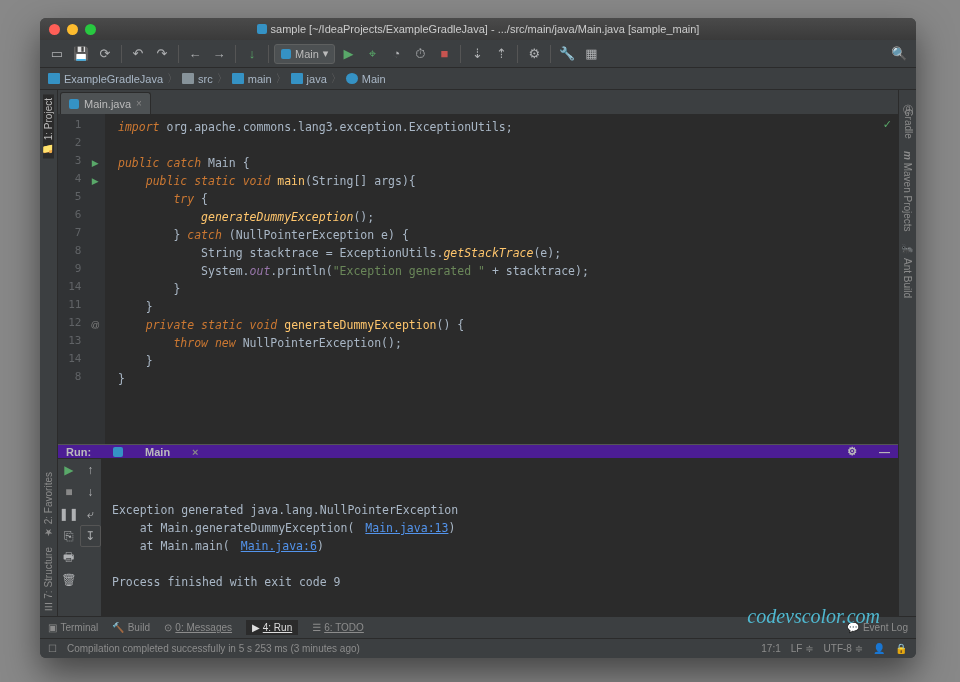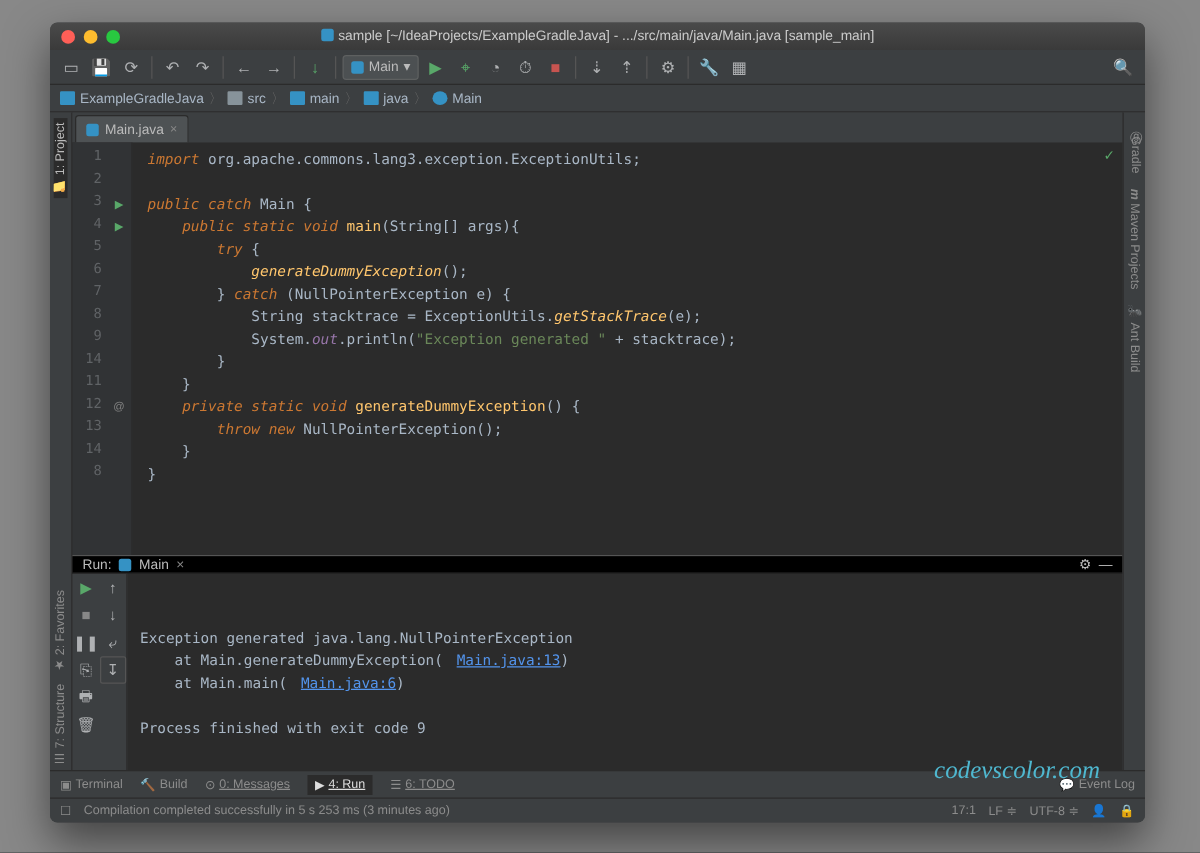--- a/index.html
+++ b/index.html
@@ -40,21 +40,21 @@
 .linenums { width: 28px; padding-top: 4px; }
 .linenums div { height: 18px; text-align: right; padding-right: 4px; color: #606366; font-size: 11px; font-family: Menlo, monospace; }
 .marks { width: 20px; padding-top: 4px; }
 .marks div { height: 18px; display: flex; align-items: center; justify-content: center; font-size: 9px; }
 .marks .p { color: #59a869; }
 .marks .at { color: #808080; }
 .code { flex: 1; padding: 4px 0 0 12px; font-family: Menlo, monospace; font-size: 11.5px; line-height: 18px; color: #a9b7c6; white-space: pre; }
 .kw { color: #cc7832; font-style: italic; } .mth { color: #ffc66d; } .str { color: #6a8759; }
 .check { position: absolute; top: 4px; right: 6px; color: #59a869; font-size: 11px; }
 .run-panel { height: 172px; background: #2b2b2b; border-top: 1px solid #555; display: flex; flex-direction: column; }
-.run-hdr { height: 22px; background: #000000; border-bottom: 1px solid #2b2b2b; display: flex; align-items: center; padding: 0 8px; gap: 6px; color: #bbb; font-size: 11px; }
+.run-hdr { height: 22px; background: #4c1d95; border-bottom: 1px solid #2b2b2b; display: flex; align-items: center; padding: 0 8px; gap: 22px; color: #bbb; font-size: 11px; font-weight: bold; }
 .run-hdr .spc { flex: 1; }
 .run-body { flex: 1; display: flex; }
 .run-tools { width: 44px; background: #3c3f41; border-right: 1px solid #2b2b2b; display: grid; grid-template-columns: 1fr 1fr; grid-auto-rows: 22px; }
 .run-tools .rt { display: flex; align-items: center; justify-content: center; color: #afb1b3; font-size: 12px; cursor: pointer; }
 .run-tools .rt.play { color: #59a869; }
 .run-out { flex: 1; padding: 6px 10px; font-family: Menlo, monospace; font-size: 11.5px; line-height: 18px; color: #a9b7c6; white-space: pre; position: relative; }
 .run-out .lnk { color: #5394ec; text-decoration: underline; cursor: pointer; margin-left: 11px; }
 .watermark { position: absolute; right: 18px; bottom: 8px; color: #4fb8d0; font-family: cursive; font-style: italic; font-size: 20px; }
 .bottom-tabs { height: 22px; background: #3c3f41; border-top: 1px solid #2b2b2b; display: flex; align-items: center; padding: 0 8px; gap: 14px; color: #8c8c8c; font-size: 10px; }
 .bottom-tabs .bt { cursor: pointer; display: flex; align-items: center; gap: 3px; }

